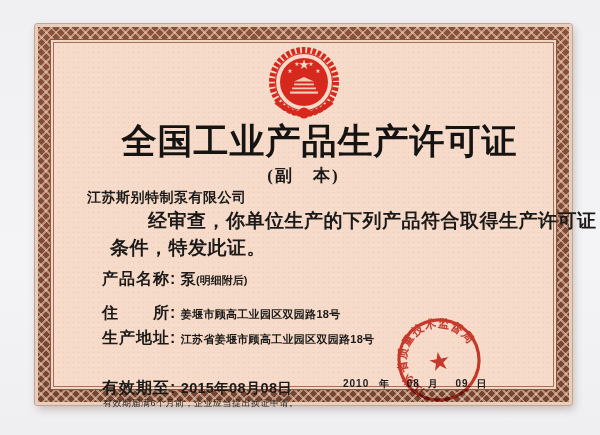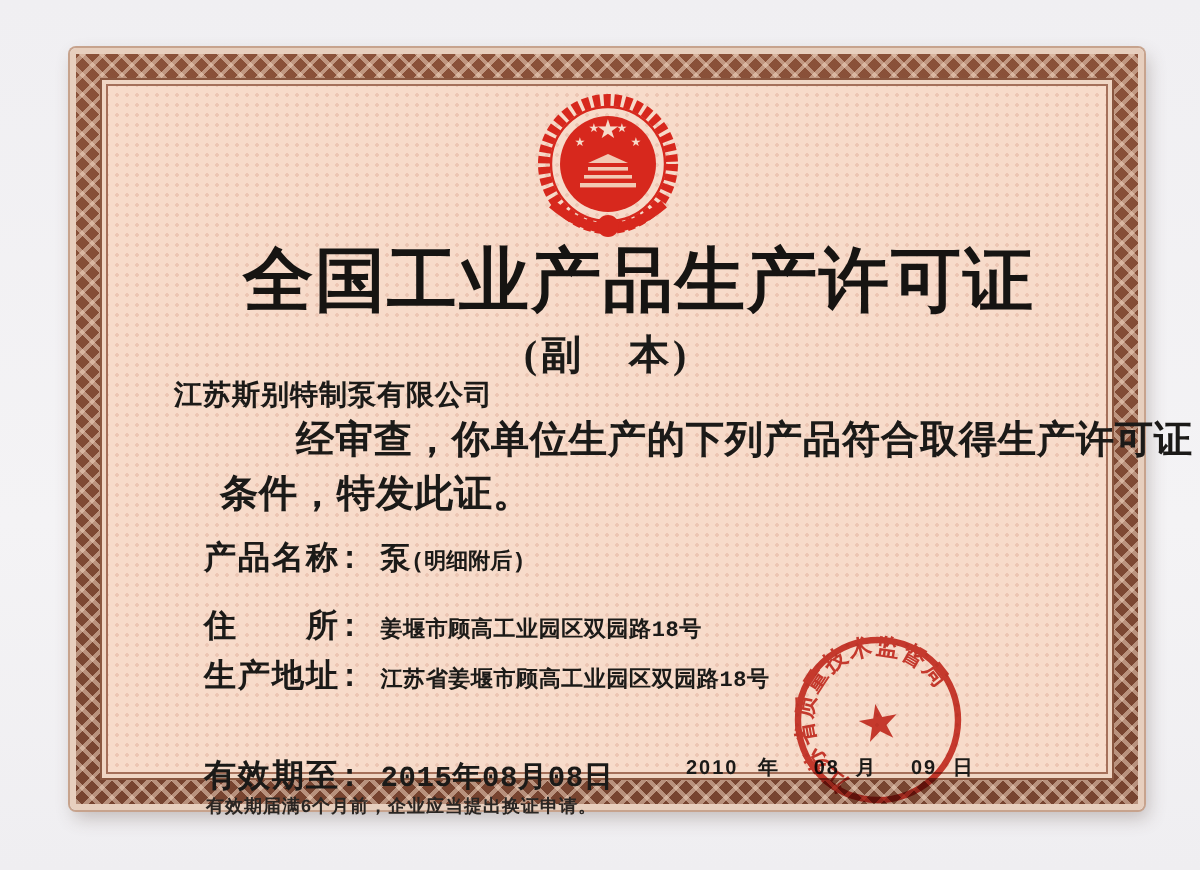--- a/index.html
+++ b/index.html
@@ -33,47 +33,47 @@
   
   .emblem { position:absolute; top:6px; left:50%; transform:translateX(-50%); width:84px; height:80px; }
   
   .title {
     position:absolute; top:82px; left:16px; width:100%;
     text-align:center; font-size:35px; font-weight:bold; letter-spacing:1px;
     line-height:38px; color:#161412; white-space:nowrap;
   }
   .subtitle {
     position:absolute; top:124px; left:0; width:100%;
-    text-align:center; font-size:20px; font-weight:bold; letter-spacing:2px;
+    text-align:center; font-size:17px; font-weight:bold; letter-spacing:2px;
     font-family:"Liberation Serif", serif;
   }
   .company {
     position:absolute; top:149px; left:36px;
     font-size:14px; font-weight:bold; letter-spacing:.5px;
   }
   .statement {
     position:absolute; top:167px; left:12px; width:494px;
     font-size:19px; font-weight:bold; line-height:27px; letter-spacing:.5px;margin-left:47px;
   }
   .statement .ln1 { text-indent:2em; white-space:nowrap; }
   
-  .row { position:absolute; left:51px; white-space:nowrap;font-family:Liberation Mono, monospace; }
+  .row { position:absolute; left:51px; white-space:nowrap; }
   .flabel { font-size:16px; font-weight:bold; letter-spacing:1px; }
   .fvalue { font-size:11px; font-weight:bold; letter-spacing:.3px; }
   .row-product .fvalue { font-size:15px; }
   .fsuffix { font-size:11px; font-weight:bold; }
   .row-product  { top:229px; }
   .row-address  { top:263px; }
   .row-prodaddr { top:288px; }
   .row-certno   { top:313px; }
   .row-validity { top:338px; }
   .row-certno .fvalue, .row-validity .fvalue { font-size:14.5px; }
   .renewal-note {
     position:absolute; left:52px; top:357px;
-    font-size:9px; font-weight:bold; letter-spacing:.5px; color:#2a2623;
+    font-size:9px; font-weight:normal; letter-spacing:.5px; color:#2a2623;
   }
   
   .issue-date {
     position:absolute; top:337px; left:292px; white-space:nowrap;
     font-size:10px; font-weight:bold;
   }
   .issue-date .num { letter-spacing:1px; }
   .issue-date .unit { font-family:"Liberation Serif", serif; font-weight:bold; }
   .issue-date .g1 { margin-left:7px; }
   .issue-date .g2 { margin-left:15px; }

